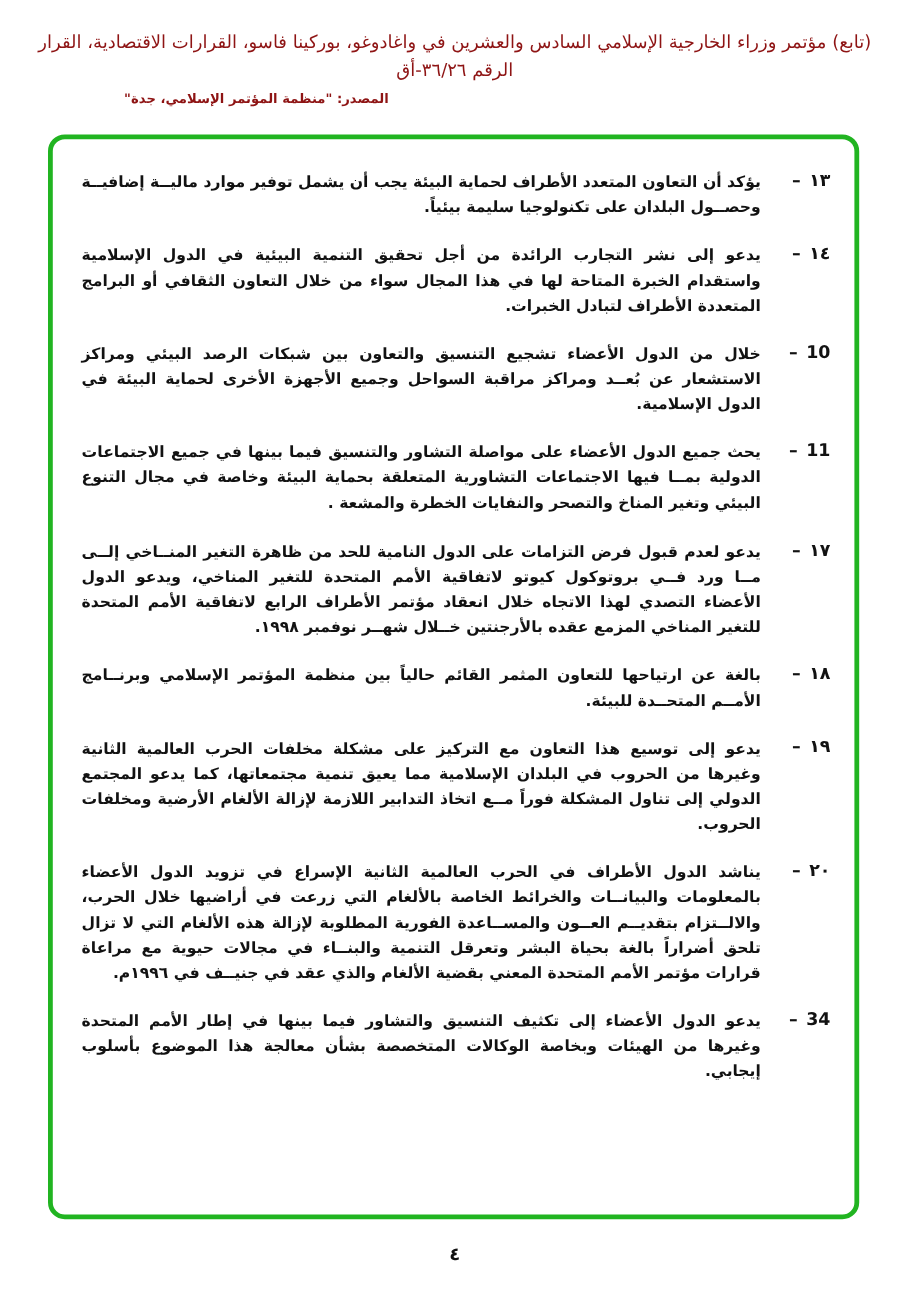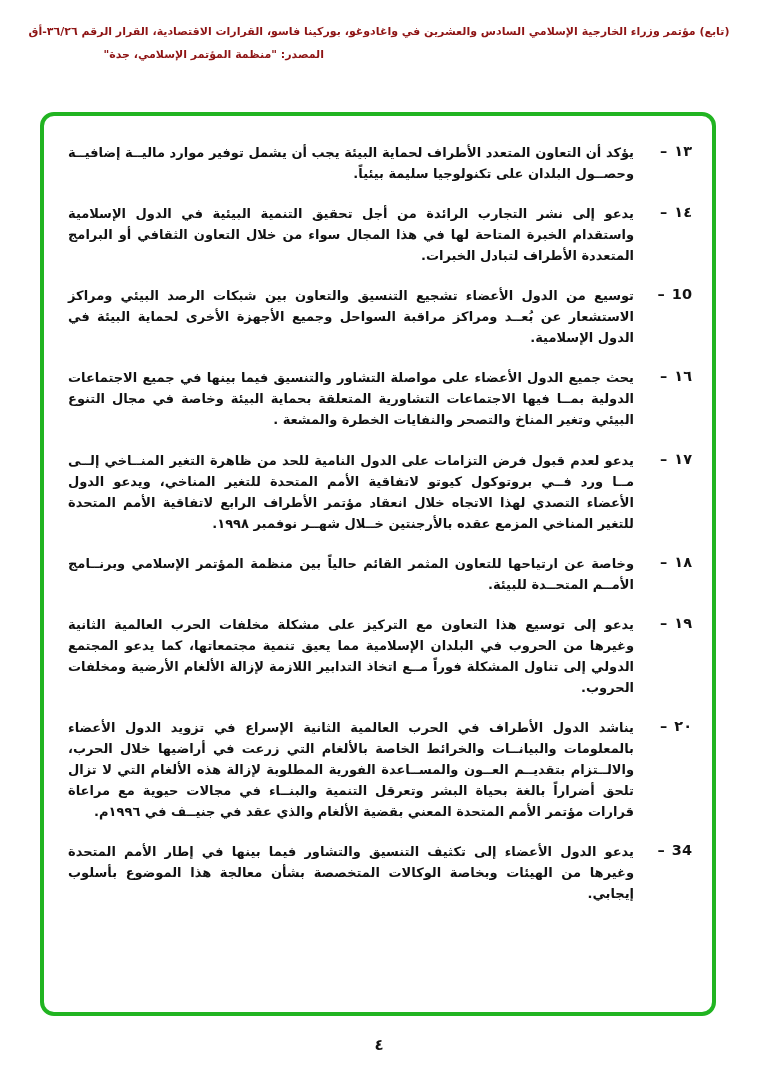--- a/index.html
+++ b/index.html
@@ -12,21 +12,21 @@
   body{
     width:758px;height:1078px;position:relative;
     font-family:"DejaVu Sans", sans-serif;
     direction:rtl;
   }
   .page{position:absolute;inset:0;background:#ffffff;overflow:hidden;}
 
   .header{padding:24px 26px 0 26px;}
   .header-line1{
     color:var(--header-color);
-    font-weight:bold;font-size:11px;line-height:1.5;
+    font-weight:normal;font-size:15px;line-height:1.5;
     text-align:center;direction:rtl;
   }
   .header-source{
     color:var(--header-color);
     font-weight:bold;font-size:11px;
     margin-top:7px;
     padding-left:0;padding-right:408px;
     white-space:nowrap;text-align:right;direction:rtl;
   }
 
@@ -87,45 +87,45 @@
             <span class="dash">–</span>
           </div>
           <p class="text"><span class="lead">يدعو</span> <span>إلى نشر التجارب الرائدة من أجل تحقيق التنمية البيئية في الدول الإسلامية واستقدام الخبرة المتاحة لها في هذا المجال سواء من خلال التعاون الثقافي أو البرامج المتعددة الأطراف لتبادل الخبرات.</span></p>
         </div>
 
         <div class="item">
           <div class="num">
             <span>10</span>
             <span class="dash">–</span>
           </div>
-          <p class="text"><span class="lead">توسيع</span> <span>من الدول الأعضاء تشجيع التنسيق والتعاون بين شبكات الرصد البيئي ومراكز الاستشعار عن بُعــد ومراكز مراقبة السواحل وجميع الأجهزة الأخرى لحماية البيئة في الدول الإسلامية.</span></p>
+          <p class="text"><span class="lead">خلال</span> <span>من الدول الأعضاء تشجيع التنسيق والتعاون بين شبكات الرصد البيئي ومراكز الاستشعار عن بُعــد ومراكز مراقبة السواحل وجميع الأجهزة الأخرى لحماية البيئة في الدول الإسلامية.</span></p>
         </div>
 
         <div class="item">
           <div class="num">
-            <span>١٦</span>
+            <span>11</span>
             <span class="dash">–</span>
           </div>
           <p class="text"><span class="lead">يحث</span> <span>جميع الدول الأعضاء على مواصلة التشاور والتنسيق فيما بينها في جميع الاجتماعات الدولية بمــا فيها الاجتماعات التشاورية المتعلقة بحماية البيئة وخاصة في مجال التنوع البيئي وتغير المناخ والتصحر والنفايات الخطرة والمشعة .</span></p>
         </div>
 
         <div class="item">
           <div class="num">
             <span>١٧</span>
             <span class="dash">–</span>
           </div>
           <p class="text"><span class="lead">يدعو</span> <span>لعدم قبول فرض التزامات على الدول النامية للحد من ظاهرة التغير المنــاخي إلــى مــا ورد فــي بروتوكول كيوتو لاتفاقية الأمم المتحدة للتغير المناخي، ويدعو الدول الأعضاء التصدي لهذا الاتجاه خلال انعقاد مؤتمر الأطراف الرابع لاتفاقية الأمم المتحدة للتغير المناخي المزمع عقده بالأرجنتين خــلال شهــر نوفمبر ١٩٩٨.</span></p>
         </div>
 
         <div class="item">
           <div class="num">
             <span>١٨</span>
             <span class="dash">–</span>
           </div>
-          <p class="text"><span class="lead">وخاصة</span> <span>عن ارتياحها للتعاون المثمر القائم حالياً بين منظمة المؤتمر الإسلامي وبرنــامج الأمــم المتحــدة للبيئة.</span></p>
+          <p class="text"><span class="lead">بالغة</span> <span>عن ارتياحها للتعاون المثمر القائم حالياً بين منظمة المؤتمر الإسلامي وبرنــامج الأمــم المتحــدة للبيئة.</span></p>
         </div>
 
         <div class="item">
           <div class="num">
             <span>١٩</span>
             <span class="dash">–</span>
           </div>
           <p class="text"><span class="lead">يدعو</span> <span>إلى توسيع هذا التعاون مع التركيز على مشكلة مخلفات الحرب العالمية الثانية وغيرها من الحروب في البلدان الإسلامية مما يعيق تنمية مجتمعاتها، كما يدعو المجتمع الدولي إلى تناول المشكلة فوراً مــع اتخاذ التدابير اللازمة لإزالة الألغام الأرضية ومخلفات الحروب.</span></p>
         </div>
 

